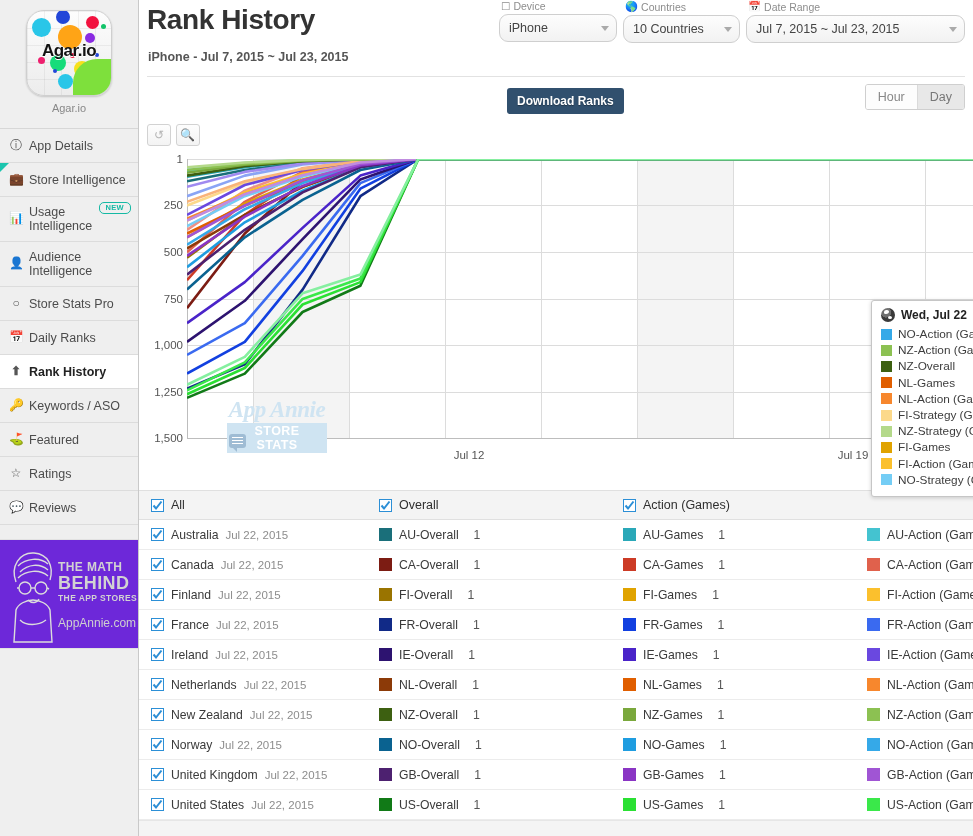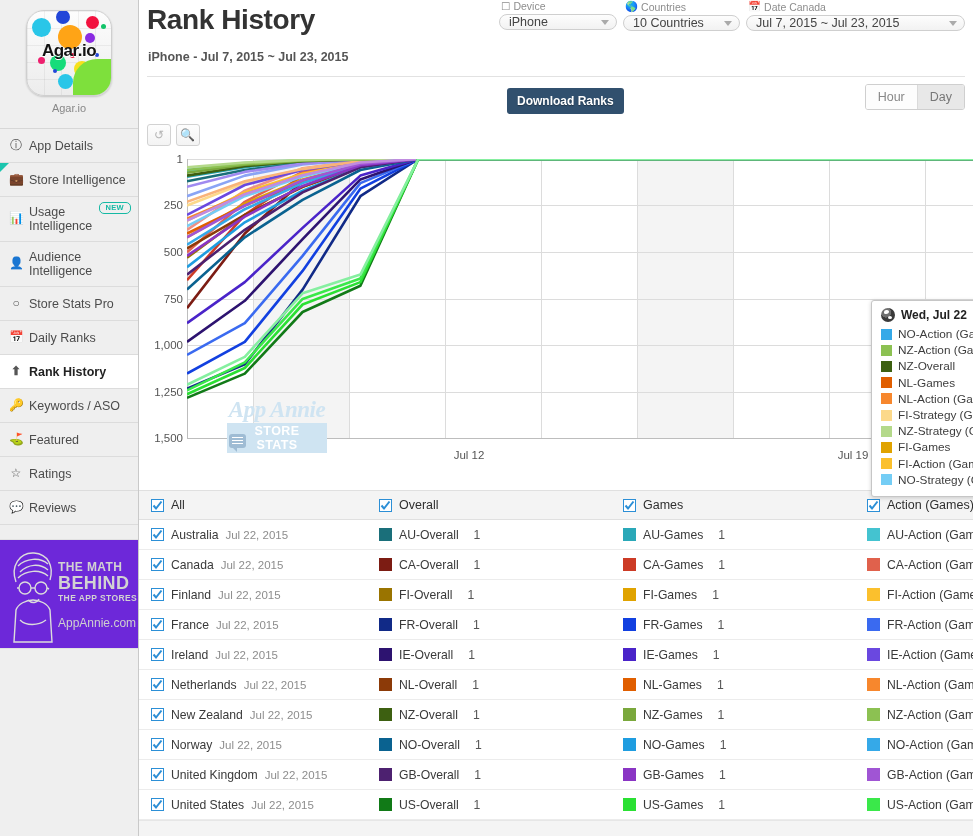--- a/index.html
+++ b/index.html
@@ -110,21 +110,21 @@
   }
   .hr-line { position:absolute; left:8px; right:8px; top:76px; height:1px; background:#e2e2e2; }
 
   .controls { position:absolute; right:8px; top:0px; display:flex; gap:6px; }
   .ctrl { }
   .ctrl-label {
     font-size:10.5px; color:#8d8d8d; margin-bottom:2px; display:flex; align-items:center; gap:3px;
     padding-left:2px;
   }
   .select {
-    height:16px; background:linear-gradient(#fdfdfd,#f2f2f2);
+    height:28px; background:linear-gradient(#fdfdfd,#f2f2f2);
     border:1px solid #cfcfcf; border-radius:9px;
     display:flex; align-items:center; justify-content:space-between;
     padding:0 7px 0 9px; font-size:12.5px; color:#444;
     cursor:pointer; gap:10px;
   }
   .caret { width:0;height:0;border-left:4px solid transparent;border-right:4px solid transparent;border-top:5px solid #aaa; }
   .sel-device{ width:118px;}
   .sel-country{ width:117px;}
   .sel-date{ width:219px;}
 
@@ -345,21 +345,21 @@
             <span>Countries</span>
           </div>
           <div class="select sel-country">
             <span>10 Countries</span>
             <span class="caret"></span>
           </div>
         </div>
         <div class="ctrl">
           <div class="ctrl-label">
             <span>📅</span>
-            <span>Date Canada</span>
+            <span>Date Range</span>
           </div>
           <div class="select sel-date">
             <span>Jul 7, 2015 ~ Jul 23, 2015</span>
             <span class="caret"></span>
           </div>
         </div>
       </div>
 
       <div class="btn-download">Download Ranks</div>
 
@@ -535,29 +535,20 @@
             </span>
           <span>Overall</span>
         </div>
         <div class="col-cat">
           <span class="cb">
               <svg width="13" height="13" viewBox="0 0 13 13">
                 <rect x="0.5" y="0.5" width="12" height="12" fill="#fff" stroke="#2c8fd6"></rect>
                 <path d="M2.5 6.5 L5 9.5 L10.5 2.5" stroke="#2c8fd6" stroke-width="2" fill="none"></path>
               </svg>
             </span>
-          <span>Games</span>
-        </div>
-        <div class="col-cat">
-          <span class="cb">
-              <svg width="13" height="13" viewBox="0 0 13 13">
-                <rect x="0.5" y="0.5" width="12" height="12" fill="#fff" stroke="#2c8fd6"></rect>
-                <path d="M2.5 6.5 L5 9.5 L10.5 2.5" stroke="#2c8fd6" stroke-width="2" fill="none"></path>
-              </svg>
-            </span>
           <span>Action (Games)</span>
         </div>
 
       </div>
       <div id="table-body">
           <div class="trow">
             <div class="col-country">
               <span class="cb">
                 <svg width="13" height="13" viewBox="0 0 13 13">
                   <rect x="0.5" y="0.5" width="12" height="12" fill="#fff" stroke="#2c8fd6"></rect>

